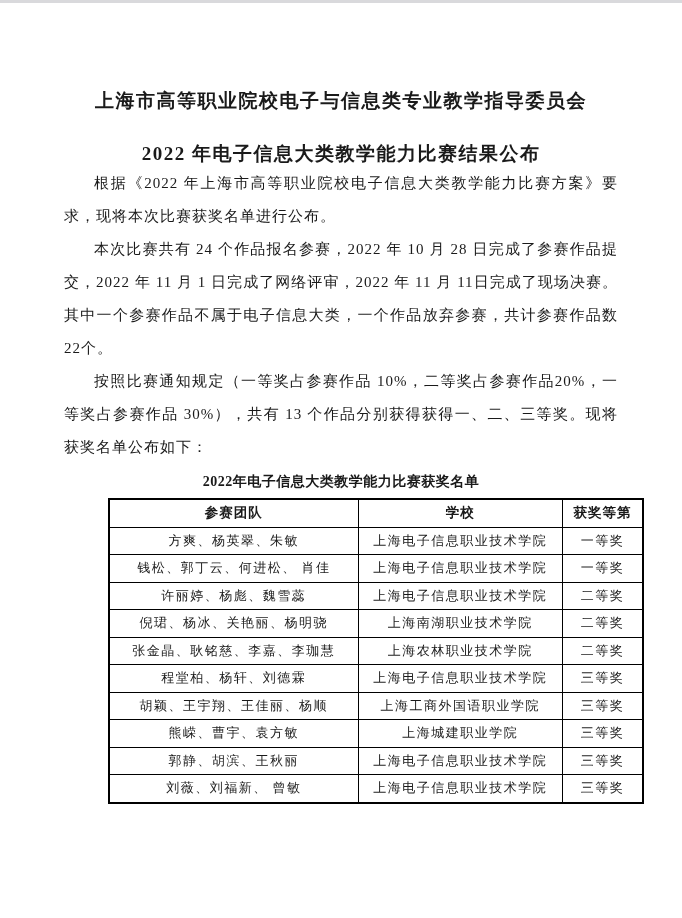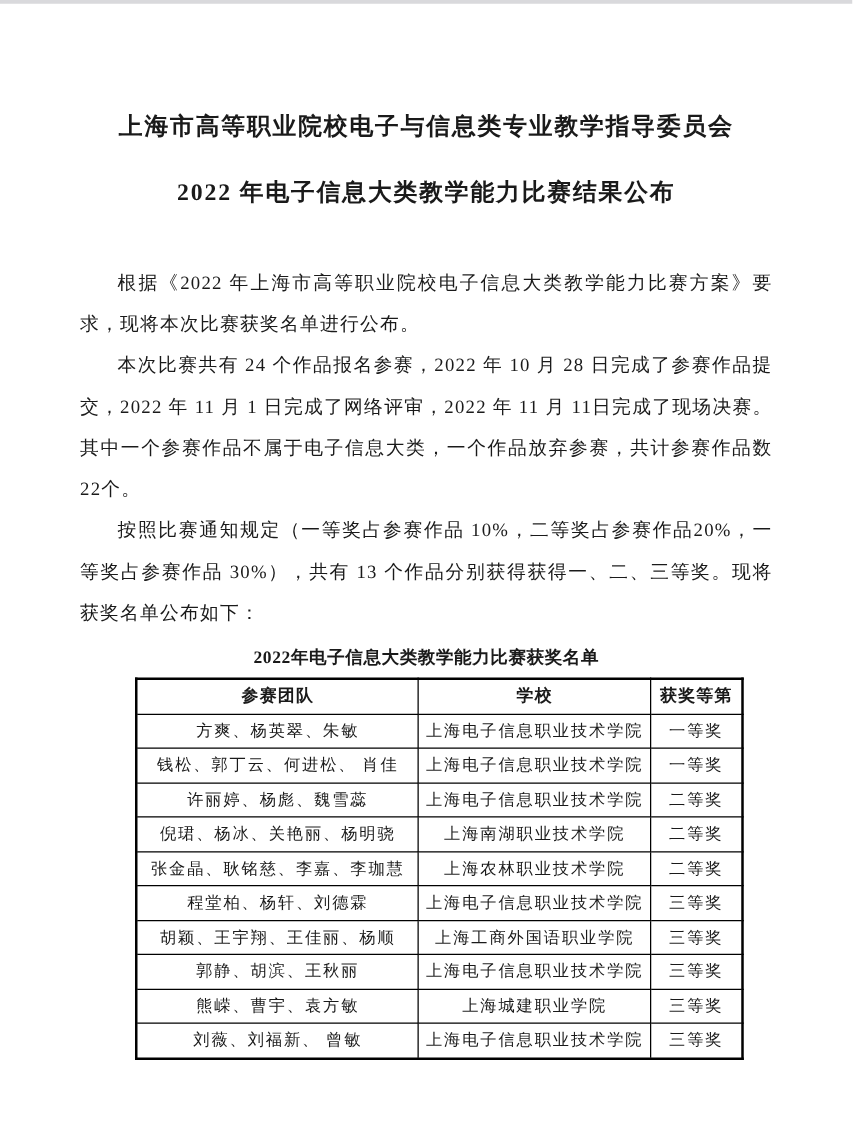--- a/index.html
+++ b/index.html
@@ -33,41 +33,40 @@
     letter-spacing: 1.5px;
     margin: 0;
   }
   .doc-title.first {
     padding-top: 88px;
   }
   .doc-title.second {
     padding-top: 27px;
   }
   .body-text {
-    margin-top: 44px;
   }
   .body-text p {
     margin: 0;
     font-size: 15px;
     line-height: 33px;
     text-align: justify;
     text-indent: 2em;
     letter-spacing: 1px;
   }
   .table-caption {
     text-align: center;
     font-weight: bold;
     font-size: 14px;
     letter-spacing: 0.5px;
     margin-top: 9px;
     margin-bottom: 7px;
   }
   table.award-table {
     border-collapse: collapse;
-    width: 487px;
+    width: 536px;
     margin-left: 44px;
     table-layout: fixed;
   }
   table.award-table th,
   table.award-table td {
     border: 1.4px solid #000000;
     height: 26.5px;
     text-align: center;
     vertical-align: middle;
     padding: 0 2px;
@@ -149,27 +148,27 @@
         <td>程堂柏、杨轩、刘德霖</td>
         <td>上海电子信息职业技术学院</td>
         <td>三等奖</td>
       </tr>
         <tr>
         <td>胡颖、王宇翔、王佳丽、杨顺</td>
         <td>上海工商外国语职业学院</td>
         <td>三等奖</td>
       </tr>
         <tr>
-        <td>郭静、胡滨、王秋丽</td>
-        <td>上海电子信息职业技术学院</td>
+        <td>熊嵘、曹宇、袁方敏</td>
+        <td>上海城建职业学院</td>
         <td>三等奖</td>
       </tr>
         <tr>
-        <td>熊嵘、曹宇、袁方敏</td>
-        <td>上海城建职业学院</td>
+        <td>郭静、胡滨、王秋丽</td>
+        <td>上海电子信息职业技术学院</td>
         <td>三等奖</td>
       </tr>
         <tr>
         <td>刘薇、刘福新、 曾敏</td>
         <td>上海电子信息职业技术学院</td>
         <td>三等奖</td>
       </tr>
       </tbody>
   </table>
 

